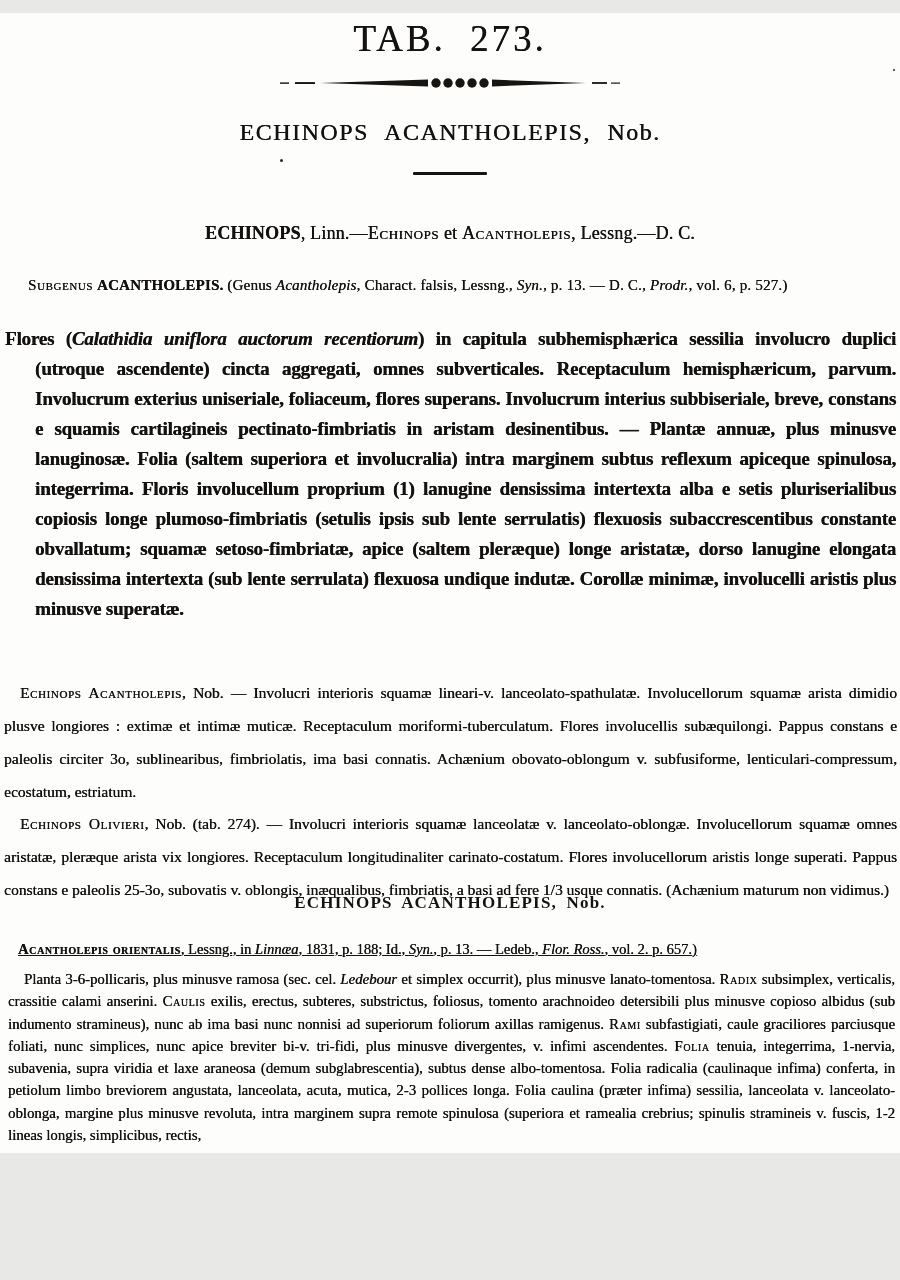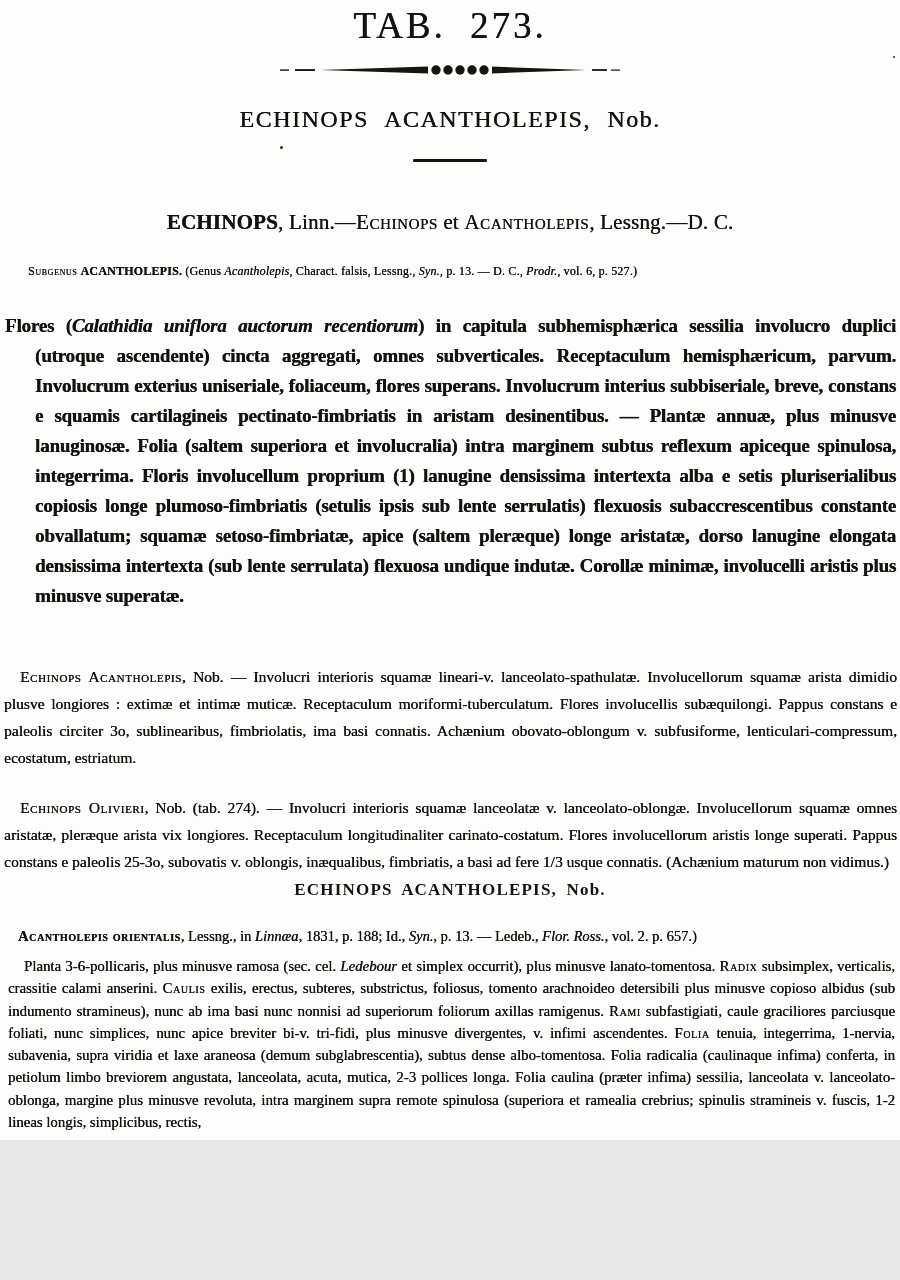--- a/index.html
+++ b/index.html
@@ -1,19 +1,19 @@
 <!DOCTYPE html>
 <html><head>
 <meta charset="utf-8">
 <style>
   html,body{margin:0;padding:0;background:#e8e8e6;}
   .page{
     position:relative;
     width:900px;height:1140px;
-    margin:0 auto;
+    margin:13px auto;
     background:#fdfdfb;
     color:#141210;
     font-family:"Liberation Serif","DejaVu Serif",serif;
     overflow:hidden;
   }
   .abs{position:absolute;}
   .center{left:0;right:0;text-align:center;}
 
   .tab-title{
     top:4px;font-size:37px;letter-spacing:3px;word-spacing:12px;
@@ -22,52 +22,52 @@
   .ornament{top:62px;left:50%;transform:translateX(-50%);}
   .species-heading{
     top:106px;font-size:24px;letter-spacing:1.5px;word-spacing:9px;
     text-shadow:0.4px 0 0 currentColor;
   }
   .rule-short{
     top:159px;left:50%;transform:translateX(-50%);
     width:74px;height:3px;background:#171512;border-radius:1px;
   }
   .genus-line{
-    top:210px;font-size:21px;letter-spacing:0.2px;
+    top:210px;font-size:18px;letter-spacing:0.2px;
     text-shadow:0.3px 0 0 currentColor;
     text-align:center;
   }
   .subgenus-line{
-    top:264px;left:28px;right:0;font-size:12px;letter-spacing:0.2px;
+    top:264px;left:28px;right:0;font-size:15px;letter-spacing:0.2px;
     white-space:nowrap;text-shadow:0.2px 0 0 currentColor;
   }
   .description{
     top:311px;left:5px;right:4px;
     font-size:19px;line-height:30px;
     text-align:justify;
     padding-left:30px;text-indent:-30px;
     letter-spacing:-0.2px;
     text-shadow:0.35px 0 0 currentColor;
     font-weight:bold;
   }
   .consp-heading{
     top:636px;font-size:13.5px;font-weight:bold;
     font-variant:small-caps;letter-spacing:1.6px;word-spacing:7px;
   }
   .consp-entry{
-    left:4px;right:3px;font-size:15.5px;line-height:27px;
+    left:4px;right:3px;font-size:15.5px;line-height:33px;
     text-align:justify;text-indent:16px;
     text-shadow:0.3px 0 0 currentColor;
   }
   .entry-0{top:663px;}
   .entry-1{top:794px;}
   .article-heading{
     top:880px;font-size:17px;font-weight:bold;letter-spacing:1.2px;word-spacing:4px;
   }
-  .syn{font-size:14.5px;text-shadow:0.3px 0 0 currentColor;white-space:nowrap;}
+  .syn{font-size:14.5px;text-shadow:0.3px 0 0 currentColor;white-space:nowrap;text-decoration:underline;}
   .syn-0{top:928px;left:18px;}
   .syn-1{top:962px;left:16px;}
   .observation{
     top:955px;left:8px;right:5px;
     font-size:14.8px;line-height:22.3px;
     text-align:justify;text-indent:16px;
     text-shadow:0.3px 0 0 currentColor;
   }
   .rule-full{top:1206px;left:0;right:0;height:3px;background:#171512;}
   .footnote{

